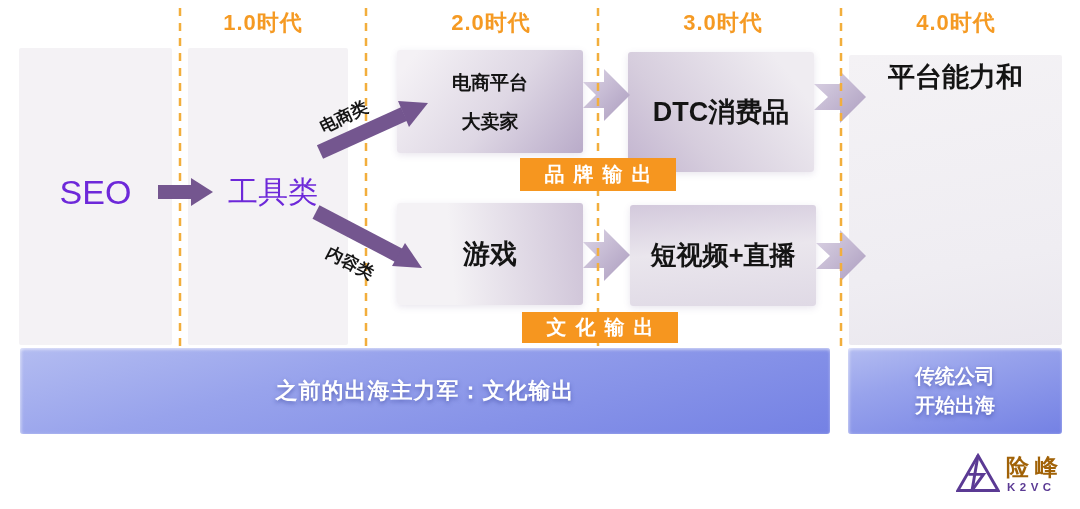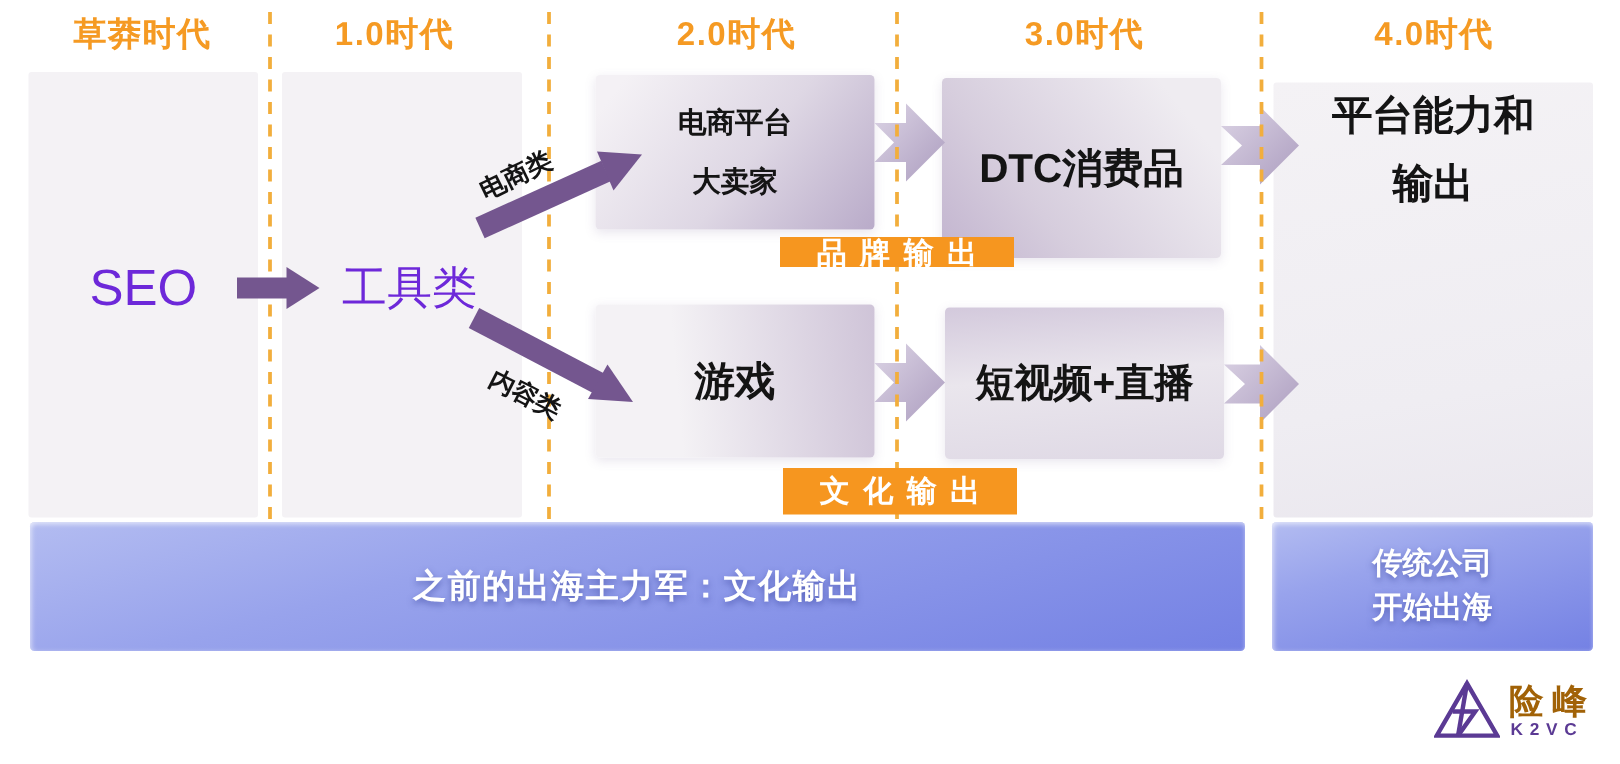--- a/index.html
+++ b/index.html
@@ -37,21 +37,21 @@
   .branch-label{
     position:absolute;font-size:17px;font-weight:900;color:#141414;white-space:nowrap;
   }
   .bl-up{left:344px;top:117px;transform:translate(-50%,-50%) rotate(-26deg);}
   .bl-down{left:350px;top:263px;transform:translate(-50%,-50%) rotate(27deg);}
   .badge{
     position:absolute;background:#F6961F;color:#ffffff;font-weight:900;
     display:flex;justify-content:center;align-items:center;
     letter-spacing:9px;padding-left:9px;box-sizing:border-box;
   }
-  .badge1{left:520px;top:158px;width:156px;height:20px;font-size:20px;}
+  .badge1{left:520px;top:158px;width:156px;height:33px;font-size:20px;}
   .badge2{left:522px;top:312px;width:156px;height:31px;font-size:20px;}
   .band{
     position:absolute;top:348px;height:86px;border-radius:3px;color:#ffffff;font-weight:900;
     background:linear-gradient(165deg,#b3bcf1 0%,#98a3ec 35%,#7481e4 100%);
     box-shadow:inset 0 2px 3px rgba(255,255,255,0.45),inset 2px 0 3px rgba(255,255,255,0.30);
     display:flex;flex-direction:column;justify-content:center;align-items:center;
     text-shadow:0 2px 4px rgba(50,60,150,0.55);
   }
   .band-main{left:20px;width:810px;font-size:22px;letter-spacing:1px;}
   .band-right{left:848px;width:214px;font-size:20px;line-height:29px;}
@@ -61,31 +61,29 @@
   .logo .name{position:absolute;left:58px;top:2px;font-size:23px;font-weight:700;
       color:#a16207;letter-spacing:6px;}
   .logo .sub{position:absolute;left:59px;top:31px;font-size:11.5px;font-weight:700;
       color:#5b3a94;letter-spacing:4.5px;}
 </style>
 </head>
 <body>
 
 <div class="canvas">
 
-  <div class="era-label" style="left:30px;">草莽时代</div>
   <div class="era-label" style="left:198px;">1.0时代</div>
   <div class="era-label" style="left:426px;">2.0时代</div>
   <div class="era-label" style="left:658px;">3.0时代</div>
   <div class="era-label" style="left:891px;">4.0时代</div>
 
   <div class="panel p1"></div>
   <div class="panel p2"></div>
   <div class="panel p4">
     <div class="line">平台能力和</div>
-    <div class="line">输出</div>
   </div>
 
   <div class="big-label seo">SEO</div>
   <div class="big-label tools">工具类</div>
 
   <div class="node b1">
     <div>电商平台</div>
     <div>大卖家</div>
   </div>
   <div class="node b2">

